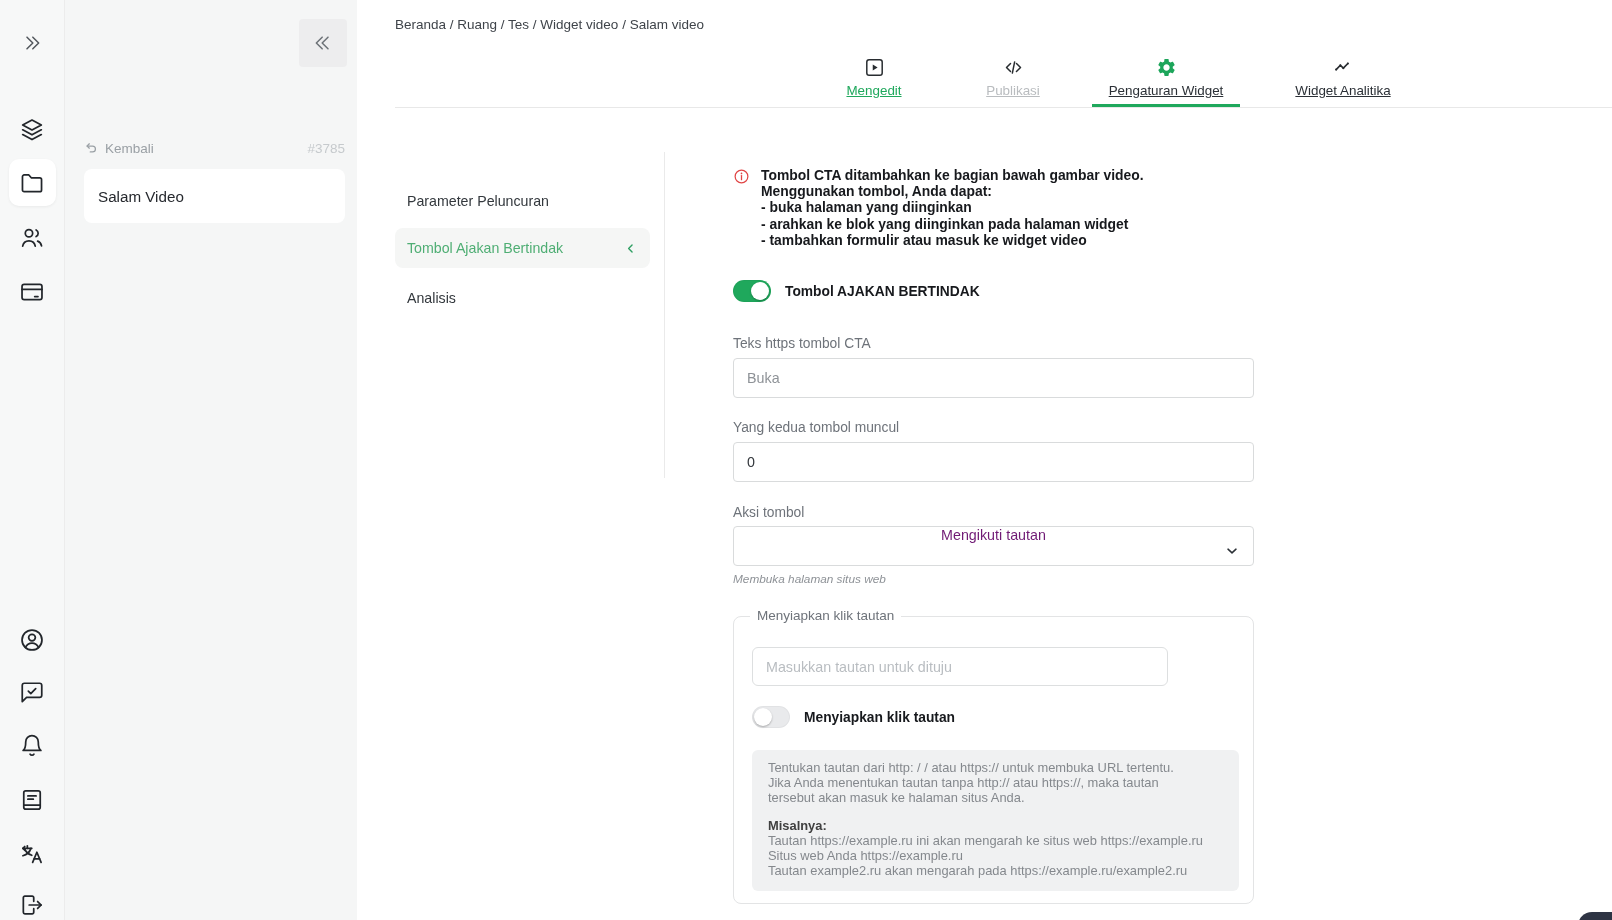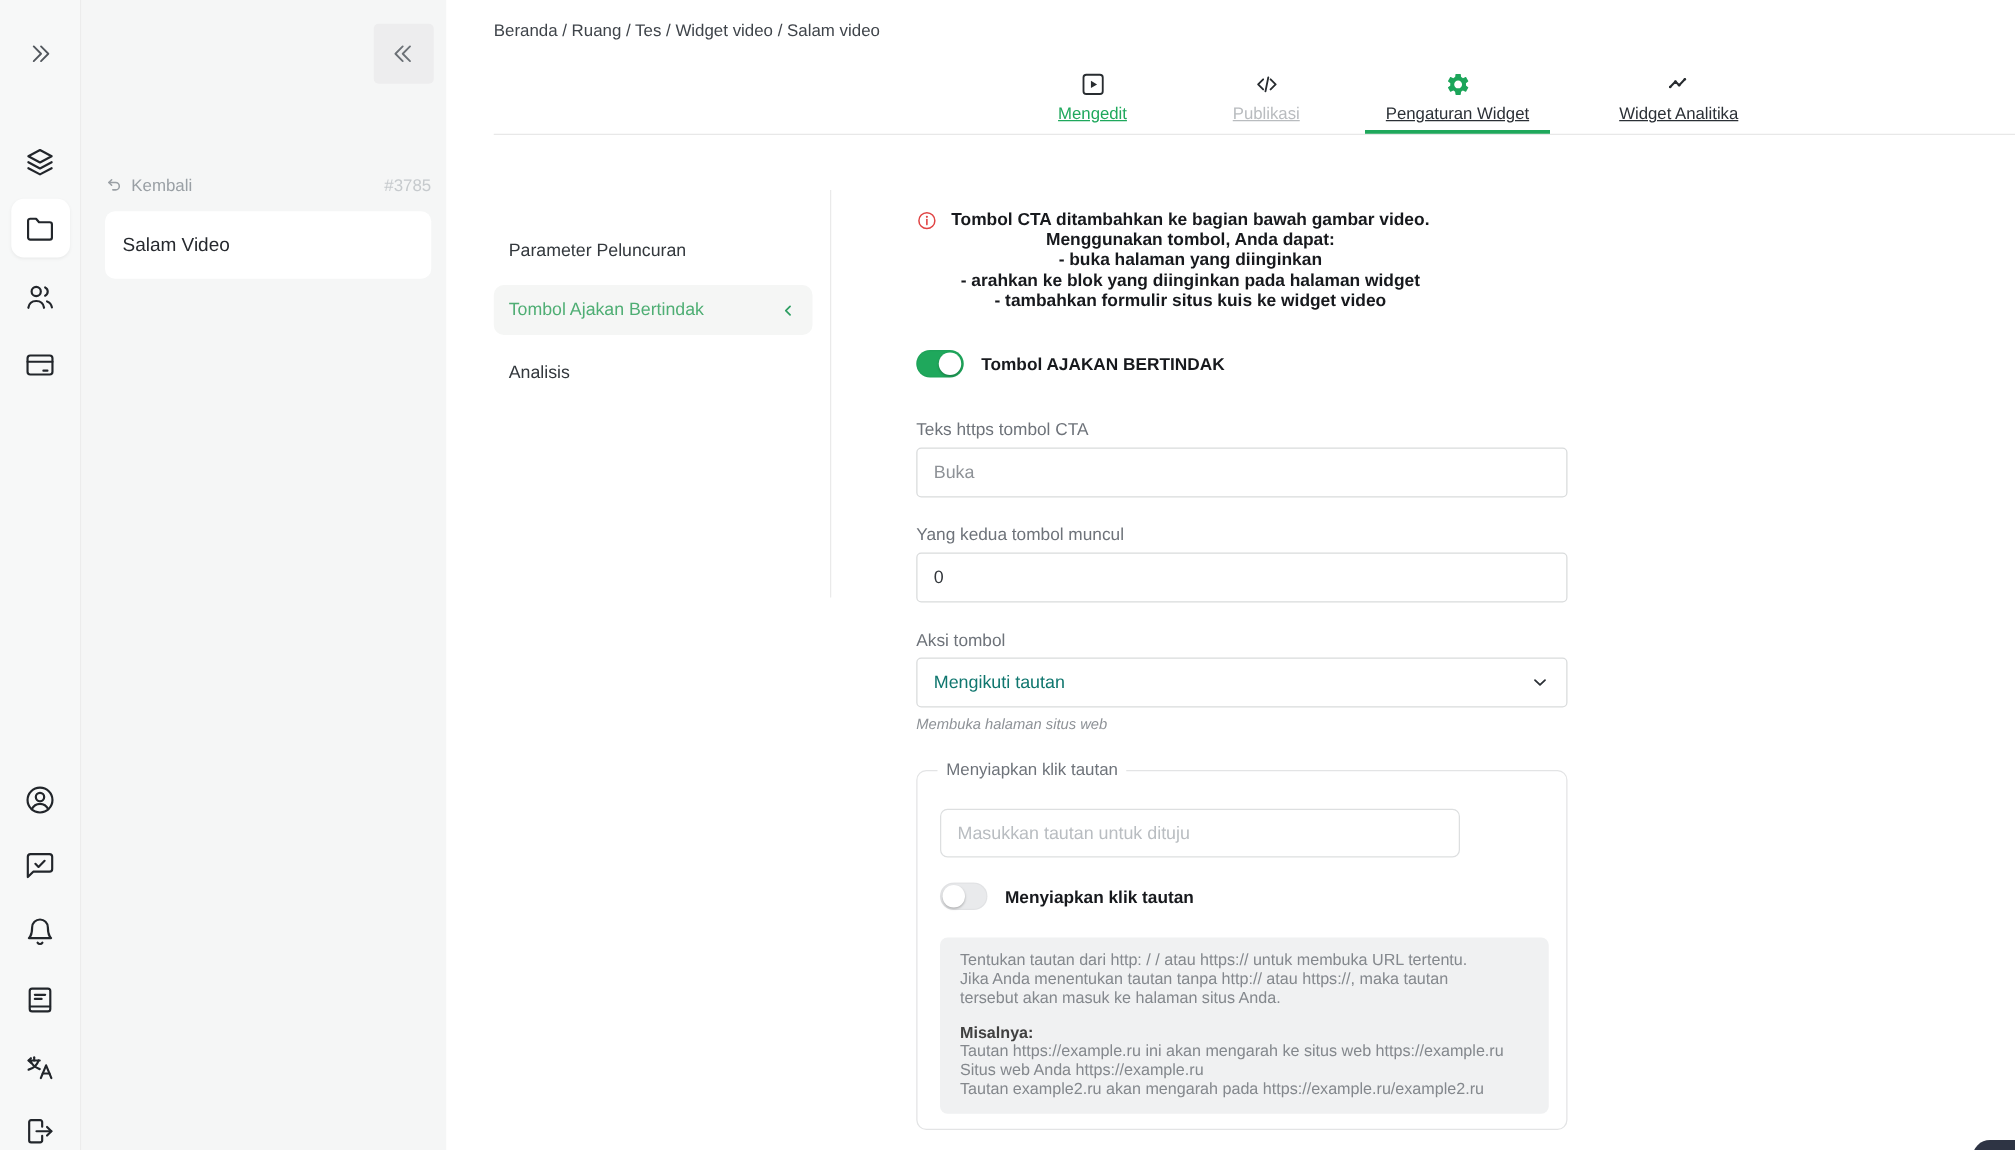--- a/index.html
+++ b/index.html
@@ -41,38 +41,38 @@
   .menu-item { position:absolute; left:50px; font-size:14.2px; color:#33383d; cursor:pointer; }
   .menu-box { position:absolute; left:38px; top:228px; width:255px; height:40px; background:#f5f6f5;
               border-radius:8px; display:flex; align-items:center; padding:0 12px; box-sizing:border-box; cursor:pointer; }
   .menu-box .mlab { color:#4fae74; font-size:14.2px; }
   .menu-box .mchev { margin-left:auto; color:#2f9f63; display:flex; }
   .divider { position:absolute; left:307px; top:152px; width:1px; height:326px; background:#eaeaea; }
 
   
   .info-row { position:absolute; left:376px; top:167px; width:560px; display:flex; }
   .info-ic { flex:0 0 auto; margin-top:1px; }
-  .info-tx { margin-left:11px; font-size:13.9px; font-weight:bold; color:#17191d; line-height:16.2px;text-align:center; }
+  .info-tx { margin-left:11px; font-size:13.9px; font-weight:bold; color:#17191d; line-height:16.2px; }
   .toggle-row { position:absolute; display:flex; align-items:center; }
   .toggle-row .tg-lab { margin-left:14px; font-size:13.8px; font-weight:bold; color:#17191d; }
   .switch { width:38px; height:22px; border-radius:11px; background:#e9eaec; position:relative; flex:0 0 auto;
             cursor:pointer; box-shadow:inset 0 0 0 1px rgba(0,0,0,.03); }
   .switch .knob { position:absolute; top:2px; left:2px; width:18px; height:18px; border-radius:50%;
                   background:#fff; box-shadow:0 1px 2px rgba(0,0,0,.28); }
   .switch.on { background:#1fa85c; }
   .switch.on .knob { left:18px; }
 
   .f-label { position:absolute; left:376px; font-size:13.8px; color:#6e737a; }
   .text-input { position:absolute; left:376px; width:521px; height:40px; border:1px solid #d9dbdc;
                 border-radius:4px; box-sizing:border-box; font-size:14.3px; padding:0 13px; background:#fff;
                 color:#33373c; font-family:inherit; outline:none; }
   .text-input.muted { color:#8e9297; }
   .select-box { position:absolute; left:376px; width:521px; height:40px; border:1px solid #d9dbdc;
                 border-radius:4px; box-sizing:border-box; background:#fff; display:flex; align-items:center;
-                padding:0 13px; font-size:14.3px; color:#0f766e; cursor:pointer; }
+                padding:0 13px; font-size:14.3px; color:#701a75; cursor:pointer;flex-direction:column; }
   .select-box .chev { margin-left:auto; color:#2b3036; display:flex; }
   .helper { position:absolute; left:376px; font-size:11.8px; color:#8e9297;font-style:italic; }
 
   .link-group { position:absolute; left:376px; top:616px; width:521px; height:288px;
                 border:1px solid #e3e4e5; border-radius:8px; box-sizing:border-box; }
   .link-group .legend { position:absolute; top:-9px; left:16px; background:#fff; padding:0 7px;
                         font-size:13.5px; color:#6e737a; }
   .lg-input { position:absolute; left:18px; top:30px; width:416px; height:39px; border:1px solid #dddfe0;
               border-radius:6px; box-sizing:border-box; font-size:14.3px; padding:0 13px; font-family:inherit;
               color:#33373c; outline:none; }
@@ -258,21 +258,21 @@
             <circle cx="12" cy="12" r="9" stroke="#e04444" stroke-width="1.7" fill="none"></circle>
             <circle cx="12" cy="7.7" r="1.2" fill="#e04444"></circle>
             <path d="M12 10.7v5.8" stroke="#e04444" stroke-width="1.8" stroke-linecap="round"></path>
           </svg>
       </span>
       <div class="info-tx">
         <div>Tombol CTA ditambahkan ke bagian bawah gambar video.</div>
         <div>Menggunakan tombol, Anda dapat:</div>
         <div>- buka halaman yang diinginkan</div>
         <div>- arahkan ke blok yang diinginkan pada halaman widget</div>
-        <div>- tambahkan formulir situs kuis ke widget video</div>
+        <div>- tambahkan formulir atau masuk ke widget video</div>
       </div>
     </div>
 
     <div class="toggle-row" style="left:376px; top:280px;">
       <div class="switch on">
           <div class="knob"></div>
         </div>
       <span class="tg-lab">Tombol AJAKAN BERTINDAK</span>
     </div>
 

